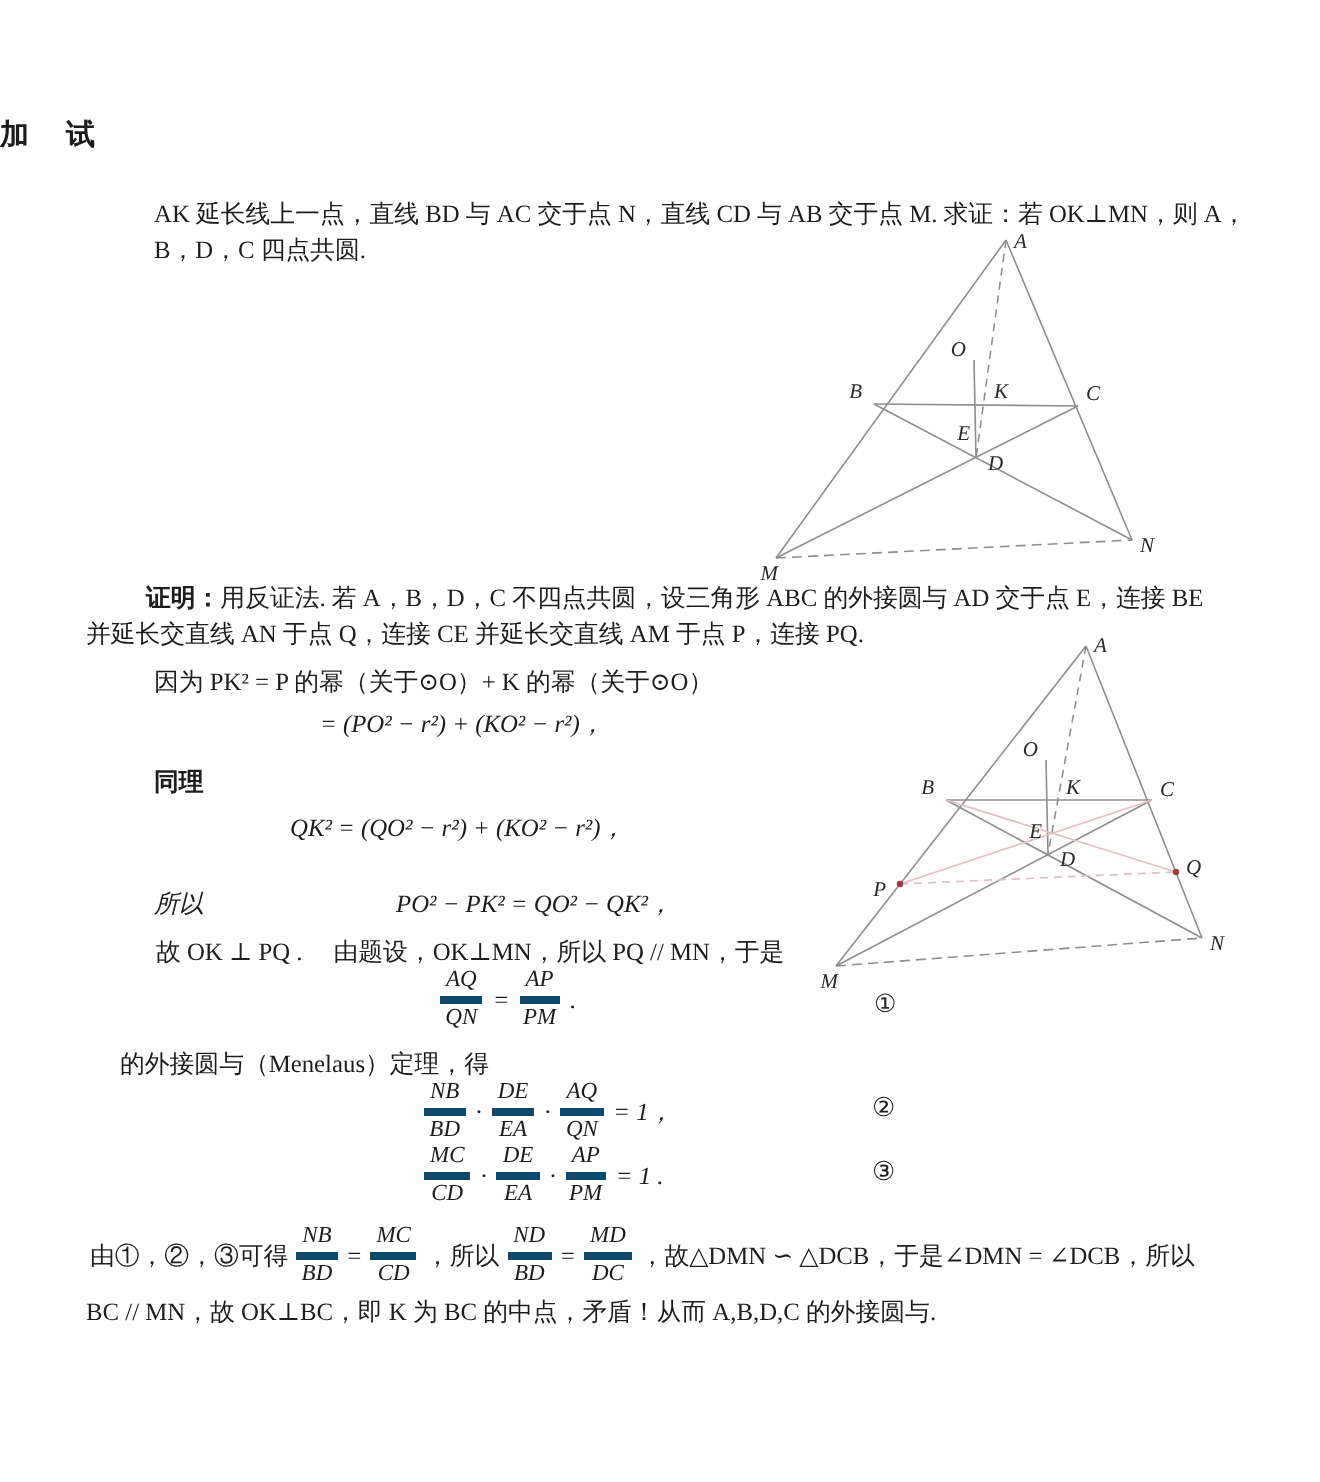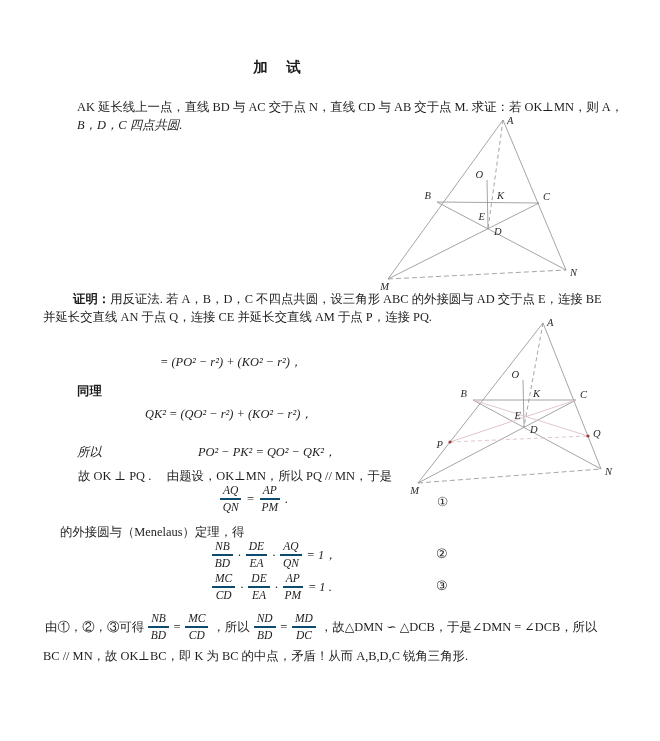--- a/index.html
+++ b/index.html
@@ -1,40 +1,40 @@
 <!DOCTYPE html>
 <html><head>
 <meta charset="utf-8">
 <style>
   html,body{margin:0;padding:0;background:#ffffff;}
   .page{position:relative;width:660px;height:741px;background:#ffffff;
         font-family:"Liberation Serif","DejaVu Serif",serif;color:#1d1d1d;overflow:hidden;}
   .line{position:absolute;white-space:nowrap;font-size:12.4px;line-height:17px;}
   .b{font-weight:bold;}
   .math{font-style:italic;font-family:"Liberation Serif",serif;text-align:center;}
-  .title{position:absolute;width:556px;text-align:center;font-size:14.5px;font-weight:bold;letter-spacing:2px;}
+  .title{position:absolute;width:556px;font-size:14.5px;font-weight:bold;letter-spacing:2px;}
   .frac{display:inline-block;vertical-align:middle;text-align:center;font-style:italic;
         font-size:11.5px;line-height:13px;margin:0 2px;}
-  .frac .num{display:block;border-bottom:2px solid #0c4a6e;padding:0 3px 1px;}
+  .frac .num{display:block;border-bottom:4px solid #0c4a6e;padding:0 3px 1px;}
   .frac .den{display:block;padding-top:1px;}
   .eqrow{position:absolute;display:flex;align-items:center;gap:3px;font-size:12.4px;font-style:italic;}
   .eqrow .cjk{font-style:normal;}
   .circ{position:absolute;font-size:13px;font-style:normal;}
   svg text{font-family:"Liberation Serif",serif;font-style:italic;font-size:10.5px;fill:#2a2a2a;}
   .cap{font-style:normal !important;font-size:12.5px !important;}
 </style>
 </head>
 <body>
 
 <div class="page">
 
   <div class="title" style="top:58px;">加　试</div>
 
   <div class="line" style="left:77px;top:99px;">AK 延长线上一点，直线 BD 与 AC 交于点 N，直线 CD 与 AB 交于点 M. 求证：若 OK⊥MN，则 A，</div>
-  <div class="line" style="left:77px;top:117px;font-style:italic;">B，D，C 四点共圆.</div>
+  <div class="line" style="left:77px;top:117px;">B，D，C 四点共圆.</div>
 
   <svg width="212" height="180" viewBox="0 0 212 180" style="position:absolute;left:375px;top:112px;">
     <g stroke="#8e8e8e" stroke-width="0.8" fill="none">
       <line x1="128" y1="8" x2="13" y2="167"></line>
       <line x1="128" y1="8" x2="191" y2="158"></line>
       <line x1="62" y1="90" x2="164" y2="91"></line>
       <line x1="62" y1="90" x2="191" y2="158"></line>
       <line x1="164" y1="91" x2="13" y2="167"></line>
       <line x1="13" y1="167" x2="191" y2="158" stroke-dasharray="5 3"></line>
       <line x1="128" y1="8" x2="113" y2="117" stroke-dasharray="4 3"></line>
@@ -49,20 +49,21 @@
     <text x="119" y="123">D</text>
     <text x="14" y="178" text-anchor="end">M</text>
     <text x="195" y="164">N</text>
   </svg>
 
   <div class="line" style="left:43px;top:309px;">并延长交直线 AN 于点 Q，连接 CE 并延长交直线 AM 于点 P，连接 PQ.</div>
   <div class="line" style="left:73px;top:291px;">
     <span class="b">证明：</span><span>用反证法. 若 A，B，D，C 不四点共圆，设三角形 ABC 的外接圆与 AD 交于点 E，连接 BE</span>
   </div>
 
+  <div class="line" style="left:77px;top:333px;">因为 PK² = P 的幂（关于⊙O）+ K 的幂（关于⊙O）</div>
   <div class="line math" style="left:160px;top:354px;">= (PO² − r²) + (KO² − r²)，</div>
   <div class="line" style="left:77px;top:383px;font-weight:bold;">同理</div>
   <div class="line math" style="left:145px;top:406px;">QK² = (QO² − r²) + (KO² − r²)，</div>
   <div class="line" style="left:77px;top:444px;font-style:italic;">所以</div>
   <div class="line math" style="left:198px;top:444px;">PO² − PK² = QO² − QK²，</div>
   <div class="line" style="left:78px;top:468px;">故 OK ⊥ PQ .　 由题设，OK⊥MN，所以 PQ // MN，于是</div>
 
   <div class="eqrow" style="left:218px;top:484px;">
     <span class="frac">
       <span class="num">AQ</span>
@@ -164,15 +165,15 @@
       <span class="num">ND</span>
       <span class="den">BD</span>
     </span>
     <span class="math">=</span>
     <span class="frac">
       <span class="num">MD</span>
       <span class="den">DC</span>
     </span>
     <span>，故△DMN ∽ △DCB，于是∠DMN = ∠DCB，所以</span>
   </div>
-  <div class="line" style="left:43px;top:648px;">BC // MN，故 OK⊥BC，即 K 为 BC 的中点，矛盾！从而 A,B,D,C 锐角三角形.</div>
+  <div class="line" style="left:43px;top:648px;">BC // MN，故 OK⊥BC，即 K 为 BC 的中点，矛盾！从而 A,B,D,C 的外接圆与.</div>
 
 </div>
 
 </body></html>

